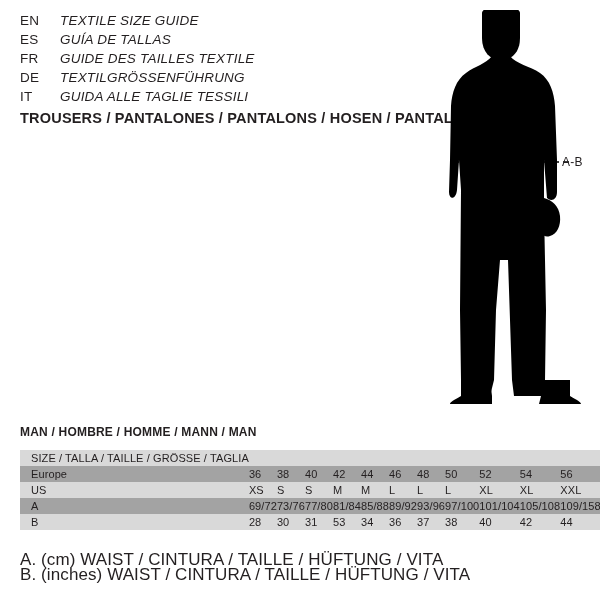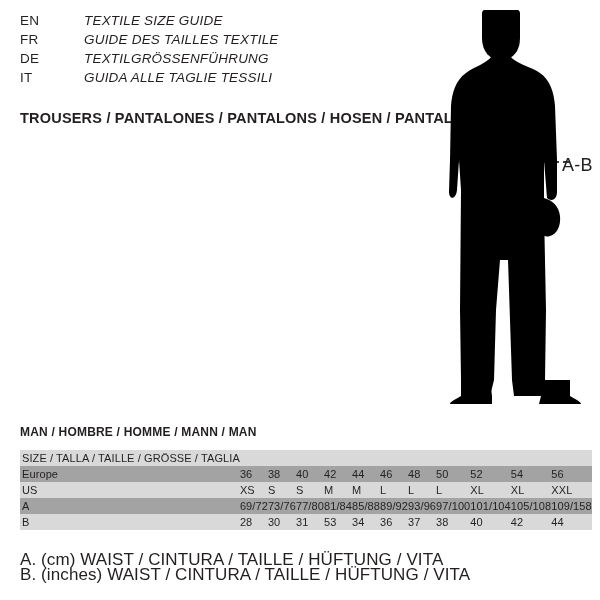--- a/index.html
+++ b/index.html
@@ -27,21 +27,20 @@
     left: 20px;
     top: 13px;
     width: 330px;
   }
   .lang-row {
     display: flex;
     align-items: baseline;
     height: 19px;
     font-size: 13.5px;
     letter-spacing: 0.2px;
-    gap: 24px;
   }
   .lang-code {
     width: 40px;
     flex: 0 0 40px;
   }
   .lang-text {
     white-space: nowrap;
     font-style: italic;
   }
 
@@ -63,21 +62,21 @@
     width: 170px;
     height: 400px;
   }
   .figure-wrap svg {
     display: block;
   }
   .ab-label {
     position: absolute;
     left: 562px;
     top: 155px;
-    font-size: 18px;
+    font-size: 12px;
     letter-spacing: 0.3px;
     text-align: center;
   }
 
   
   .man-title {
     position: absolute;
     left: 20px;
     top: 425px;
     font-size: 12px;
@@ -103,21 +102,21 @@
     white-space: nowrap;
   }
   table.size-table tr.shaded td {
     background: #d9d9d9;
   }
   table.size-table tr.plain td {
     background: #a3a3a3;
   }
   table.size-table td.label-col {
     width: 92px;
-    padding-left: 2px;
+    padding-left: 11px;
   }
   table.size-table td.val {
     width: 52px;
   }
 
   .footnotes {
     position: absolute;
     left: 20px;
     top: 552px;
     font-size: 17px;
@@ -130,20 +129,24 @@
 </style>
 </head>
 <body>
 
 <div class="page">
 
   <div class="lang-block">
     <div class="lang-row">
       <span class="lang-code">EN</span>
       <span class="lang-text">TEXTILE SIZE GUIDE</span>
+    </div>
+    <div class="lang-row">
+      <span class="lang-code">ES</span>
+      <span class="lang-text">GUÍA DE TALLAS</span>
     </div>
     <div class="lang-row">
       <span class="lang-code">FR</span>
       <span class="lang-text">GUIDE DES TAILLES TEXTILE</span>
     </div>
     <div class="lang-row">
       <span class="lang-code">DE</span>
       <span class="lang-text">TEXTILGRÖSSENFÜHRUNG</span>
     </div>
     <div class="lang-row">

